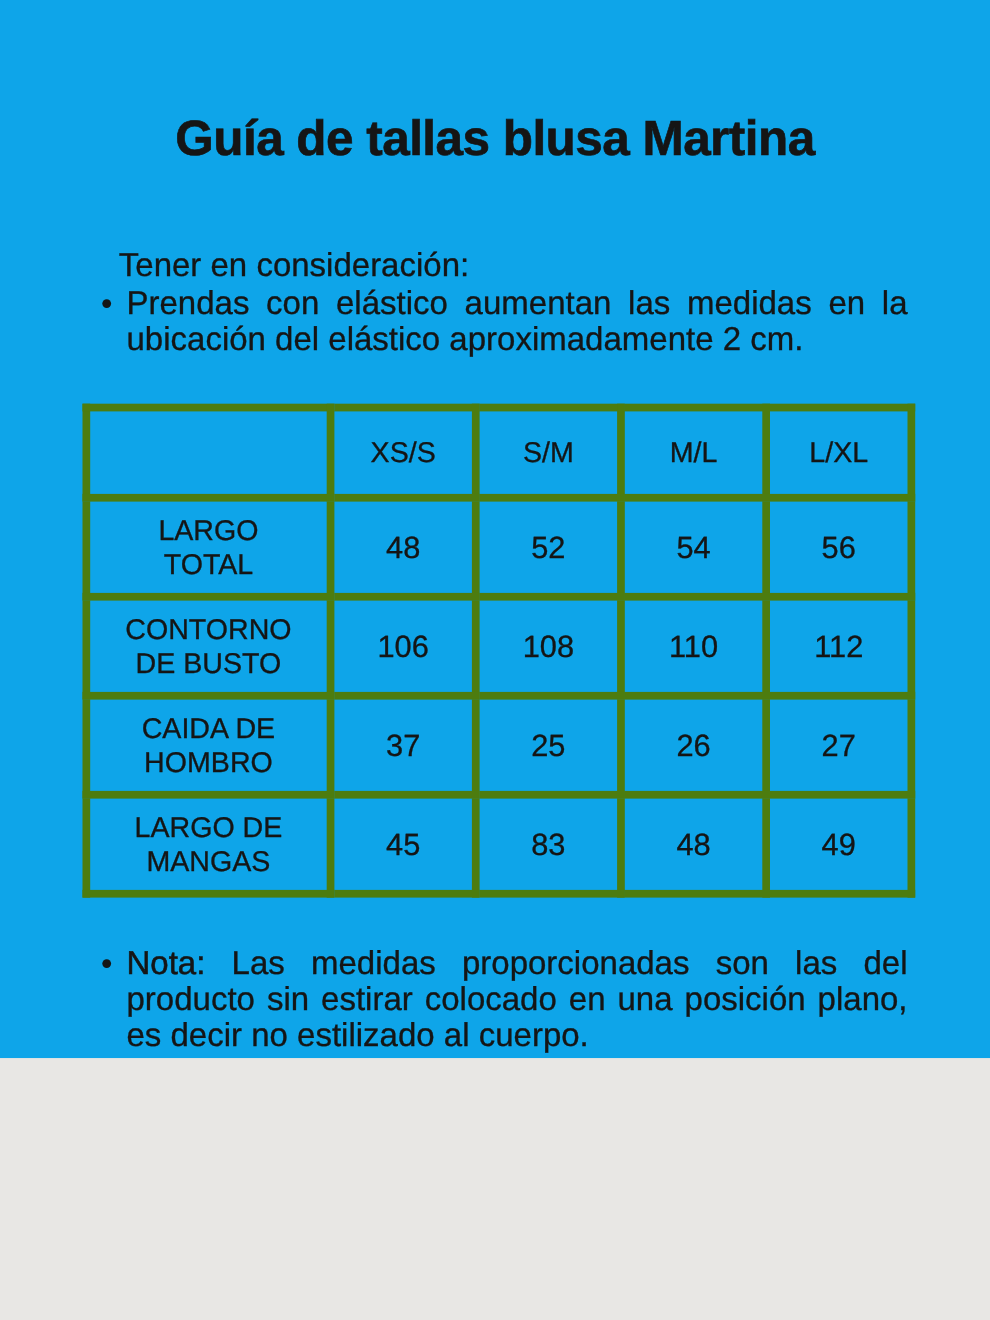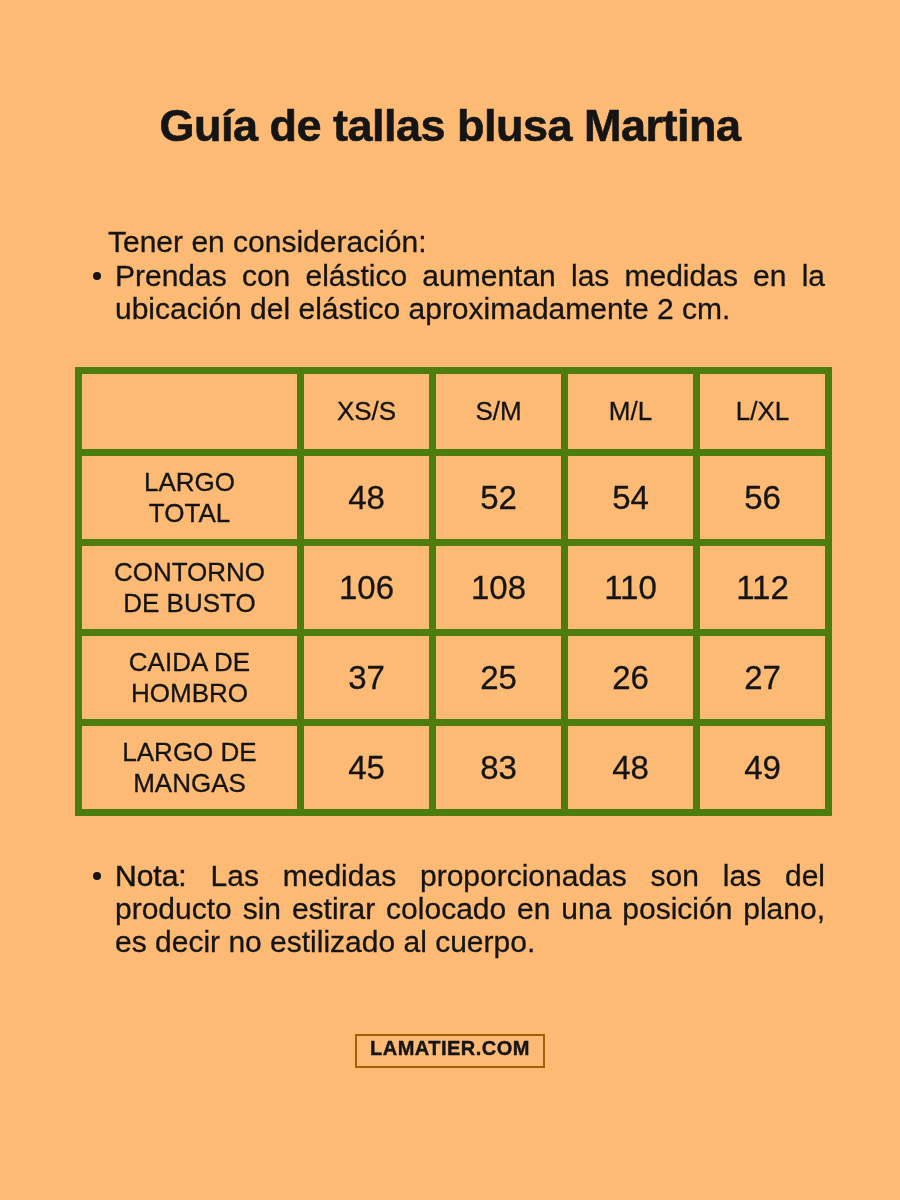--- a/index.html
+++ b/index.html
@@ -1,21 +1,21 @@
 <!DOCTYPE html>
 <html><head>
 <meta charset="utf-8">
 <style>
   * { margin: 0; padding: 0; box-sizing: border-box; }
   html, body { background: #e8e7e4; }
   .page {
     width: 900px;
-    height: 1200px;
+    height: 962px;
     margin: 0 auto;
-    background: #fdba74;
+    background: #0ea5e9;
     color: #151515;
     font-family: "Liberation Sans", sans-serif;
     overflow: hidden;
     position: relative;
   }
   .title {
     padding-top: 100px;
     text-align: center;
     font-size: 45px;
     font-weight: 800;
@@ -67,21 +67,21 @@
     font-weight: normal;
     font-size: 26px;
     line-height: 31px;
     -webkit-text-stroke: 0.3px #151515;
   }
   .col-label { width: 222px; }
   .col-size  { width: 132px; }
   .size-table thead tr { height: 82px; }
   .size-table tbody tr { height: 90px; }
   .size-table .row-label { padding: 0 28px; }
-  .size-table td.value { font-size: 33px; margin-top: 17px; }
+  .size-table td.value { font-size: 28px; margin-top: 17px; }
   .note-block { margin-top: 43px; }
   .note-label { font-weight: 400; -webkit-text-stroke: 0.5px #151515; }
   .brand-badge {
     margin: 76px auto 0;
     width: max-content;
     border: 2px solid #a16207;
     padding: 1px 13px 6px;
     font-size: 20px;
     font-weight: 700;
     letter-spacing: 0.5px;

